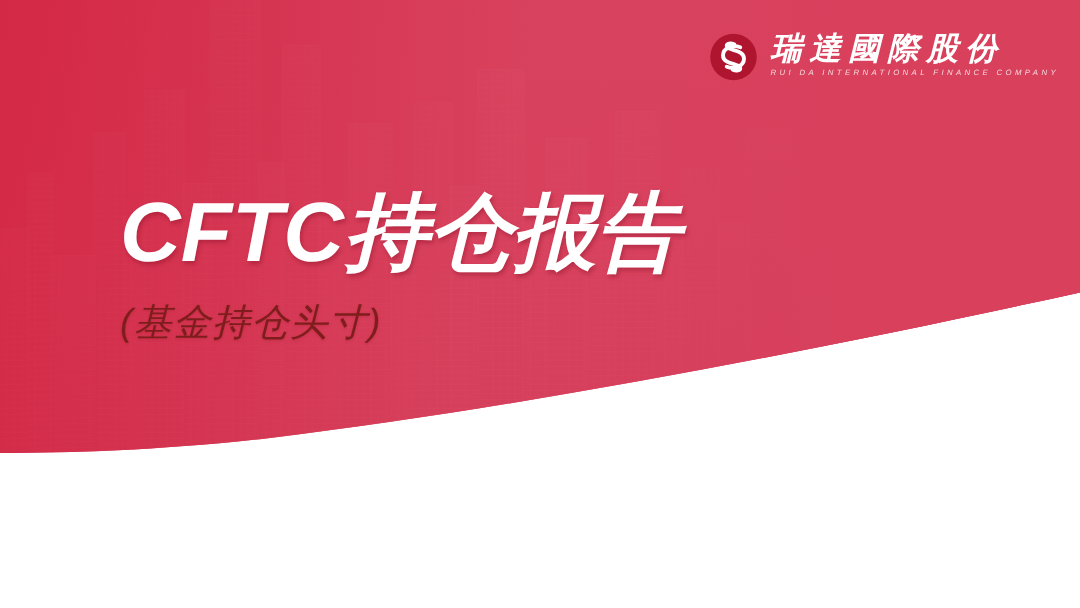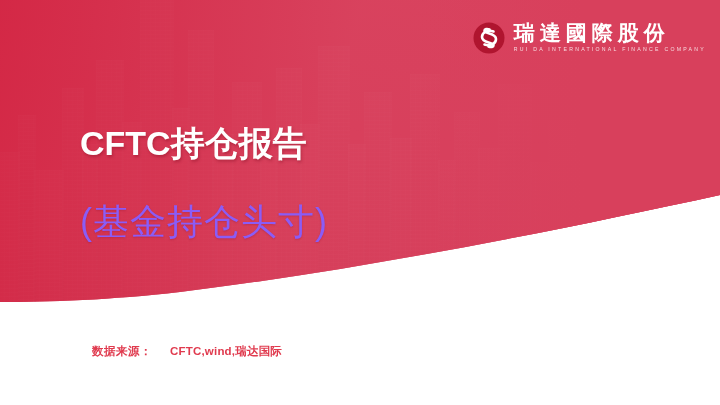--- a/index.html
+++ b/index.html
@@ -10,20 +10,21 @@
   body {
     font-family: "Liberation Sans", "DejaVu Sans", sans-serif;
   }
 
   #slide {
     position: relative;
     width: 720px;
     height: 405px;
     overflow: hidden;
     background: #ffffff;
+    font-style: italic;
   }
 
   
   .hero {
     position: absolute;
     left: 0;
     top: 0;
     width: 720px;
     height: 320px;
     overflow: hidden;
@@ -117,33 +118,33 @@
     margin-top: 2px;
     white-space: nowrap;
   }
 
   
   .title {
     position: absolute;
     left: 80px;
     top: 126px;
     color: #ffffff;
-    font-size: 34px;
+    font-size: 56px;
     font-weight: 700;
     letter-spacing: 0px;
     line-height: 1.05;
     text-shadow: 1px 2px 3px rgba(120,10,30,.35);
     white-space: nowrap;
   }
   .subtitle {
     position: absolute;
     left: 80px;
     top: 202px;
-    color: #8b5cf6;
-    font-size: 36px;
+    color: #7f1d1d;
+    font-size: 25px;
     font-weight: 400;
     letter-spacing: 1px;
     line-height: 1.1;
     text-shadow: 0 1px 2px rgba(120,10,30,.22);
     white-space: nowrap;
     text-align: right;
   }
   .tagline {
     position: absolute;
     left: 84px;
@@ -232,18 +233,14 @@
     </svg>
     <div class="logo-text">
       <div class="logo-cn">瑞達國際股份</div>
       <div class="logo-en">RUI DA INTERNATIONAL FINANCE COMPANY</div>
     </div>
   </div>
 
   <div class="title">CFTC持仓报告</div>
   <div class="subtitle">(基金持仓头寸)</div>
 
-  <div class="source">
-    <span class="source-label">数据来源：</span>
-    <span class="source-value">CFTC,wind,瑞达国际</span>
-  </div>
 
 </div>
 
 </body></html>

